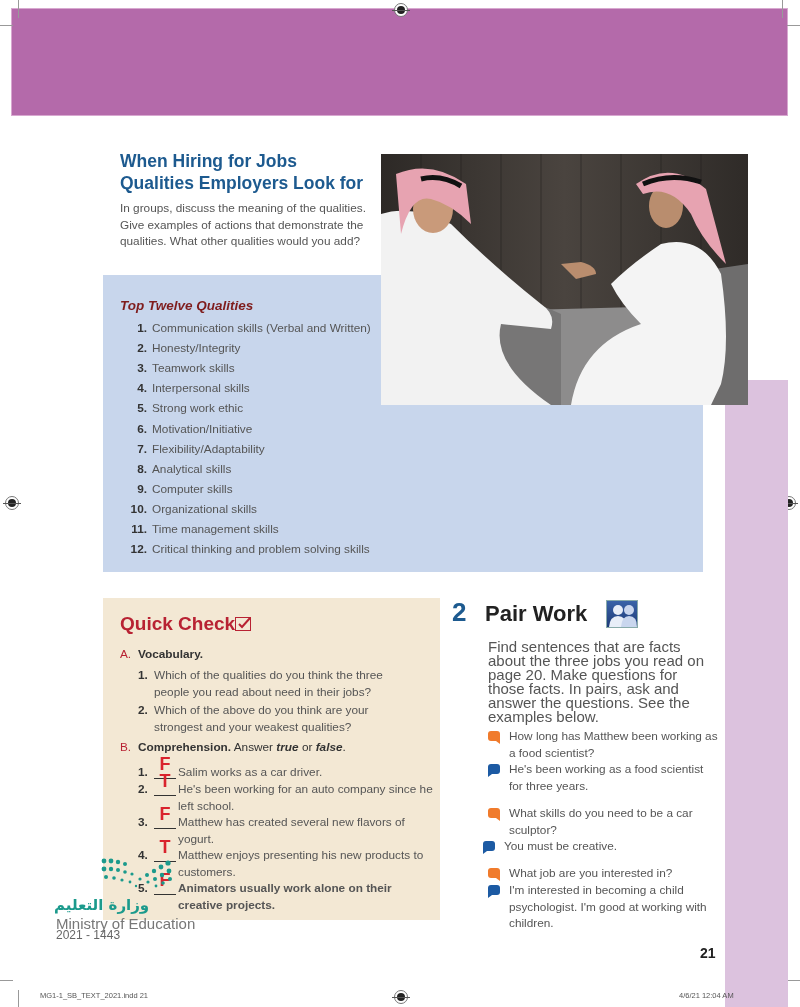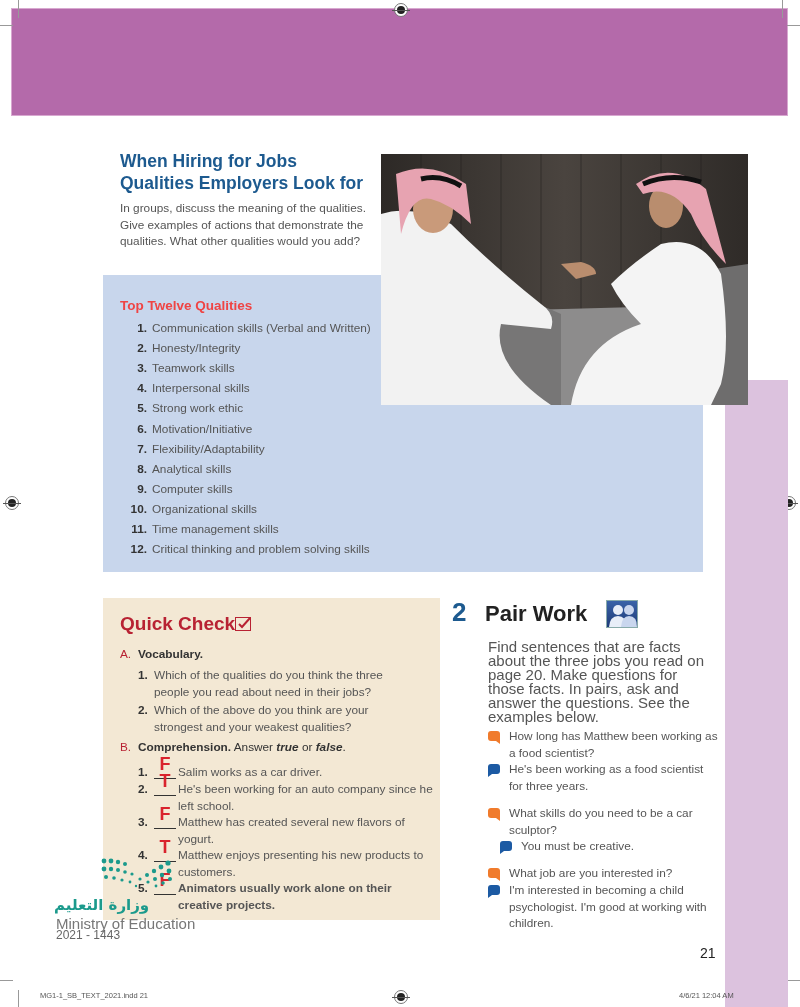--- a/index.html
+++ b/index.html
@@ -18,21 +18,21 @@
   .reg-mark { width: 14px; height: 14px; border-radius: 50%; border: 1px solid #777; background: #fff; }
   .reg-mark::before { content: ""; position: absolute; left: 2px; top: 2px; width: 8px; height: 8px; border-radius: 50%; background: #222; }
   .reg-mark::after { content: ""; position: absolute; left: -3px; top: 6px; width: 18px; height: 1px; background: #555; }
 
   
   .section-title { left: 120px; top: 150px; width: 260px; font-size: 17.5px; font-weight: bold; color: #1d5a8f; line-height: 22px; }
   .section-intro { left: 120px; top: 200px; width: 260px; font-size: 11.8px; line-height: 16.5px; color: #555; }
 
   
   .qualities-box { left: 103px; top: 275px; width: 600px; height: 297px; background: #c8d6ec; }
-  .qualities-title { left: 120px; top: 298px; font-size: 13.5px; font-weight: bold; color: #ef4444; }
+  .qualities-title { left: 120px; top: 298px; font-size: 13.5px; font-weight: bold; color: #7f1d1d; font-style: italic; }
   .qualities-list { left: 120px; top: 318px; width: 300px; list-style: none; }
   .qualities-list li { height: 20.1px; font-size: 11.8px; color: #555; display: flex; align-items: center; }
   .qualities-list .num { width: 32px; text-align: right; font-weight: bold; color: #333; padding-right: 5px; }
 
   
   .photo { left: 381px; top: 154px; width: 367px; height: 251px; background: #3a3532; overflow: hidden; }
   .photo svg { width: 100%; height: 100%; display: block; }
 
   
   .lavender-strip { left: 725px; top: 380px; width: 63px; height: 627px; background: #dcc2de; }
@@ -71,21 +71,21 @@
   .pw-icon { left: 606px; top: 600px; width: 32px; height: 28px; background: linear-gradient(#3a63a8, #1e3c78); border: 1px solid #8aa; }
   .pw-intro { left: 488px; top: 640px; width: 225px; font-size: 15px; line-height: 14px; color: #555; }
   .pw-line { font-size: 11.8px; line-height: 16.5px; color: #555; padding-left: 21px; width: 230px; }
   .bubble { position: absolute; left: 0; top: 3px; width: 12px; height: 10px; border-radius: 3px 3px 3px 0; }
   .bubble.orange { background: #f07b2c; border-radius: 3px 3px 0 3px; }
   .bubble.blue { background: #1c5aa3; }
   .bubble.orange::after, .bubble.blue::after { content: ""; position: absolute; bottom: -3px; width: 0; height: 0; border-style: solid; }
   .bubble.orange::after { right: 0; border-width: 3px 0 0 4px; border-color: #f07b2c transparent transparent transparent; }
   .bubble.blue::after { left: 0; border-width: 3px 4px 0 0; border-color: #1c5aa3 transparent transparent transparent; }
 
-  .page-num { left: 700px; top: 945px; font-size: 14px; font-weight: normal; color: #222; }
+  .page-num { left: 700px; top: 945px; font-size: 14px; font-weight: bold; color: #222; }
 
   .slug-left { left: 40px; top: 991px; font-size: 7.5px; color: #555; }
   .slug-right { left: 679px; top: 991px; font-size: 7.5px; color: #555; }
 </style>
 </head>
 <body>
 
 <div class="abs header-band"></div>
 
 <div class="abs crop-v" style="left:18px;top:0;height:18px;"></div>
@@ -308,21 +308,21 @@
   <span>How long has Matthew been working as a food scientist?</span>
 </div>
 <div class="abs pw-line" style="left:488px;top:761px;">
   <span class="bubble blue"></span>
   <span>He's been working as a food scientist for three years.</span>
 </div>
 <div class="abs pw-line" style="left:488px;top:805px;">
   <span class="bubble orange"></span>
   <span>What skills do you need to be a car sculptor?</span>
 </div>
-<div class="abs pw-line" style="left:500px;top:838px;">
+<div class="abs pw-line" style="left:483px;top:838px;">
   <span class="bubble blue"></span>
   <span>You must be creative.</span>
 </div>
 <div class="abs pw-line" style="left:488px;top:865px;">
   <span class="bubble orange"></span>
   <span>What job are you interested in?</span>
 </div>
 <div class="abs pw-line" style="left:488px;top:882px;">
   <span class="bubble blue"></span>
   <span>I'm interested in becoming a child psychologist. I'm good at working with children.</span>

